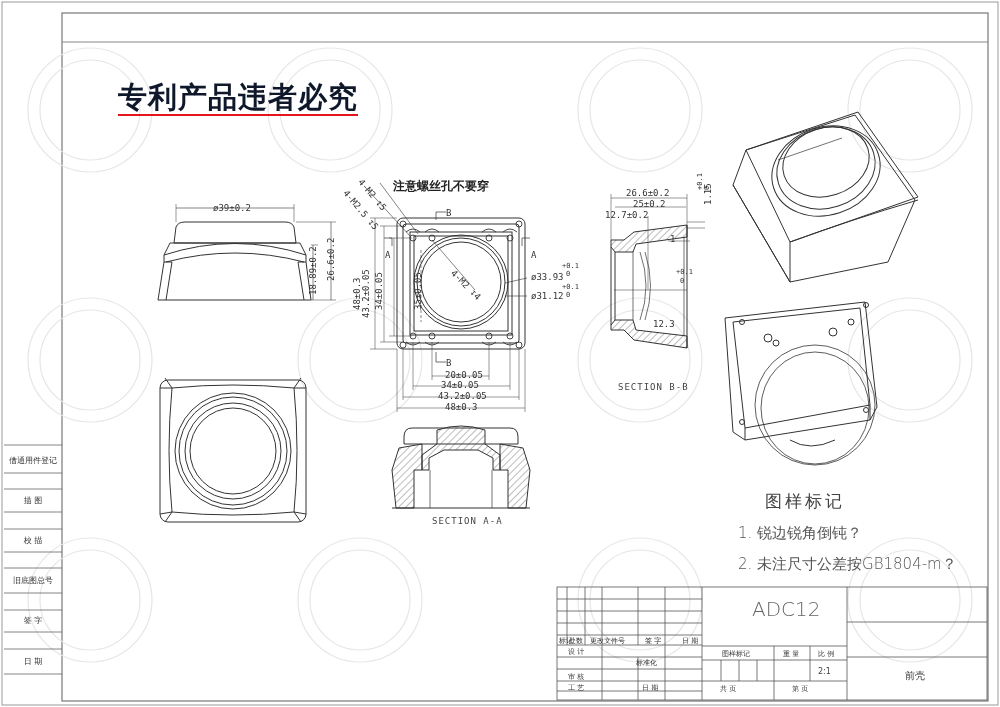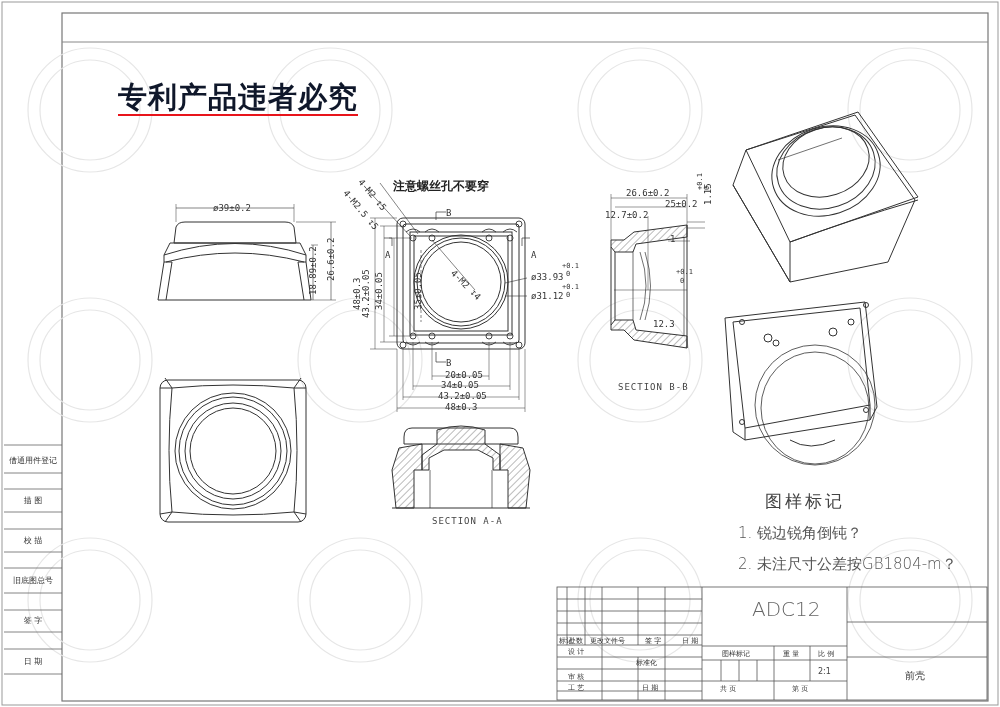--- a/index.html
+++ b/index.html
@@ -302,21 +302,21 @@
 <div class="dim" style="left:445px;top:402px;">48±0.3</div>
 
 <div class="dim" style="left:531px;top:272px;">ø33.93</div>
 <div class="dim" style="left:562px;top:262px;font-size:7px;">+0.1</div>
 <div class="dim" style="left:566px;top:270px;font-size:7px;">0</div>
 <div class="dim" style="left:531px;top:291px;">ø31.12</div>
 <div class="dim" style="left:562px;top:283px;font-size:7px;">+0.1</div>
 <div class="dim" style="left:566px;top:291px;font-size:7px;">0</div>
 
 <div class="dim" style="left:626px;top:188px;">26.6±0.2</div>
-<div class="dim" style="left:633px;top:199px;margin-left:32px;">25±0.2</div>
+<div class="dim" style="left:633px;top:199px;">25±0.2</div>
 <div class="dim" style="left:605px;top:210px;">12.7±0.2</div>
 <div class="dim" style="left:653px;top:277px;margin-top:42px;">12.3</div>
 <div class="dim" style="left:676px;top:268px;font-size:7px;">+0.1</div>
 <div class="dim" style="left:680px;top:277px;font-size:7px;">0</div>
 <div class="dim vert" style="left:703px;top:205px;">1.15</div>
 <div class="dim vert" style="left:696px;top:190px;font-size:7px;">+0.1</div>
 <div class="dim vert" style="left:703px;top:190px;font-size:7px;">0</div>
 <div class="dim" style="left:670px;top:234px;">1</div>
 <div class="sect" style="left:618px;top:382px;">SECTION B-B</div>
 

